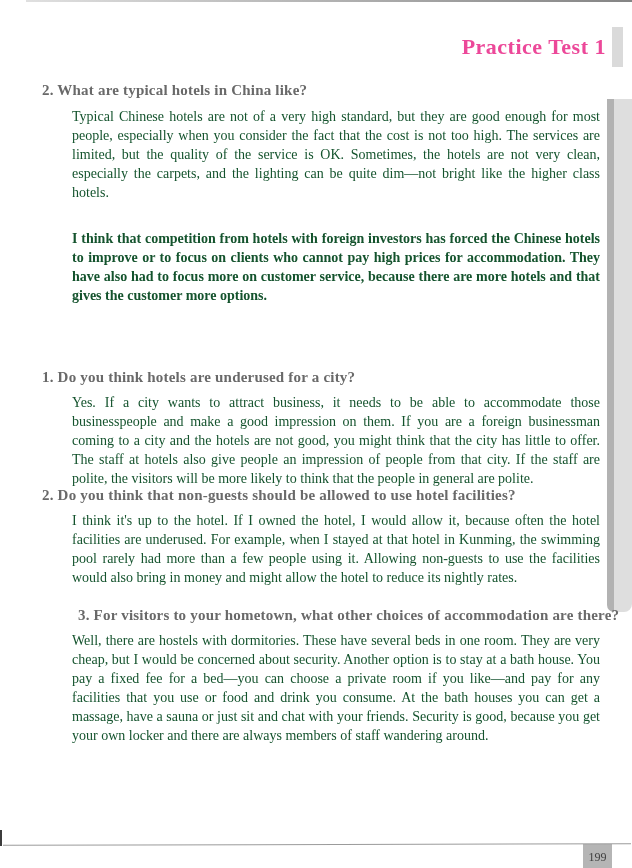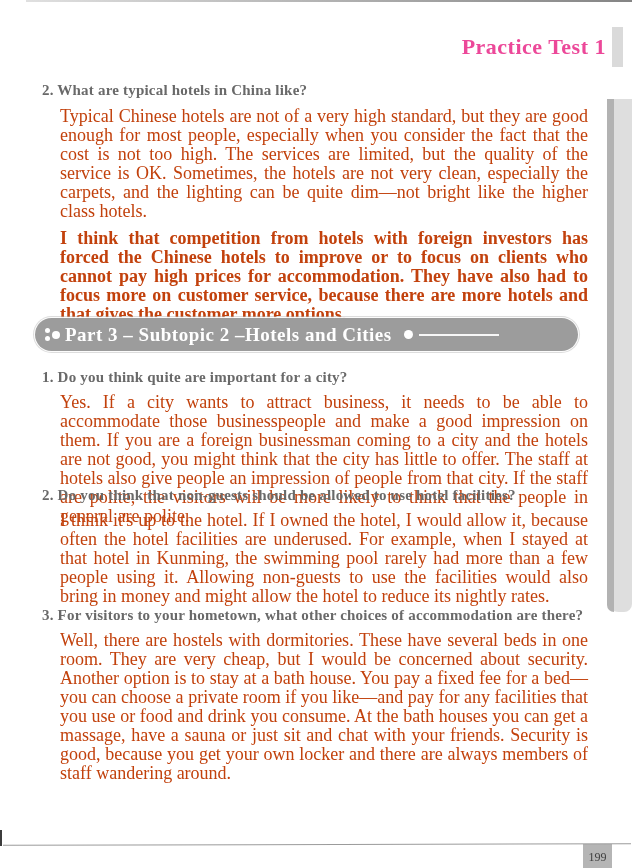--- a/index.html
+++ b/index.html
@@ -36,22 +36,22 @@
     letter-spacing:.5px;
   }
   
   .q-head{
     position:absolute;left:42px;width:548px;
     font-size:15px;font-weight:bold;color:#696969;
     letter-spacing:.2px;
   }
   
   .answer{
-    position:absolute;left:60px;width:528px;
-    font-size:18px;line-height:19px;color:#c2410c;
+    position:absolute;left:72px;width:528px;
+    font-size:14px;line-height:19px;color:#14532d;
     text-align:justify;
   }
   
   .banner{
     position:absolute;left:35px;top:318px;width:543px;height:33px;
     background:#9c9c9c;border-radius:17px;
     display:flex;align-items:center;
     box-shadow:0 0 0 1px rgba(255,255,255,.9), 0 0 0 2px rgba(180,180,180,.45);
   }
   .banner-dots{
@@ -102,44 +102,34 @@
   <div class="header-title">Practice Test 1</div>
 
   <div class="q-head" style="top:82px;">
     <span>2.</span>
     <span>What are typical hotels in China like?</span>
   </div>
   <div class="answer" style="top:107px;">Typical Chinese hotels are not of a very high standard, but they are good enough for most people, especially when you consider the fact that the cost is not too high. The services are limited, but the quality of the service is OK. Sometimes, the hotels are not very clean, especially the carpets, and the lighting can be quite dim—not bright like the higher class hotels.</div>
 
   <div class="answer" style="top:229px;font-weight:bold;">I think that competition from hotels with foreign investors has forced the Chinese hotels to improve or to focus on clients who cannot pay high prices for accommodation. They have also had to focus more on customer service, because there are more hotels and that gives the customer more options.</div>
 
-  <div class="banner">
-    <div class="banner-dots">
-      <span class="d1"></span>
-        <span class="d2"></span>
-        <span class="d3"></span>
-    </div>
-    <div class="banner-title">Part 3 – Subtopic 2 –Hotels and Cities</div>
-    <div class="banner-bullet"></div>
-    <div class="banner-line"></div>
-  </div>
 
   <div class="q-head" style="top:369px;">
     <span>1.</span>
-    <span>Do you think quite are important for a city?</span>
+    <span>Do you think hotels are underused for a city?</span>
   </div>
   <div class="answer" style="top:393px;">Yes. If a city wants to attract business, it needs to be able to accommodate those businesspeople and make a good impression on them. If you are a foreign businessman coming to a city and the hotels are not good, you might think that the city has little to offer. The staff at hotels also give people an impression of people from that city. If the staff are polite, the visitors will be more likely to think that the people in general are polite.</div>
 
   <div class="q-head" style="top:487px;">
     <span>2.</span>
     <span>Do you think that non-guests should be allowed to use hotel facilities?</span>
   </div>
   <div class="answer" style="top:511px;">I think it's up to the hotel. If I owned the hotel, I would allow it, because often the hotel facilities are underused. For example, when I stayed at that hotel in Kunming, the swimming pool rarely had more than a few people using it. Allowing non-guests to use the facilities would also bring in money and might allow the hotel to reduce its nightly rates.</div>
 
-  <div class="q-head" style="top:607px;">
+  <div class="q-head" style="top:607px;margin-left:36px;">
     <span>3.</span>
     <span>For visitors to your hometown, what other choices of accommodation are there?</span>
   </div>
   <div class="answer" style="top:631px;">Well, there are hostels with dormitories. These have several beds in one room. They are very cheap, but I would be concerned about security. Another option is to stay at a bath house. You pay a fixed fee for a bed—you can choose a private room if you like—and pay for any facilities that you use or food and drink you consume. At the bath houses you can get a massage, have a sauna or just sit and chat with your friends. Security is good, because you get your own locker and there are always members of staff wandering around.</div>
 
   <div class="page-num">199</div>
 
   <div class="bottom-tick"></div>
   <div class="bottom-line"></div>
 

